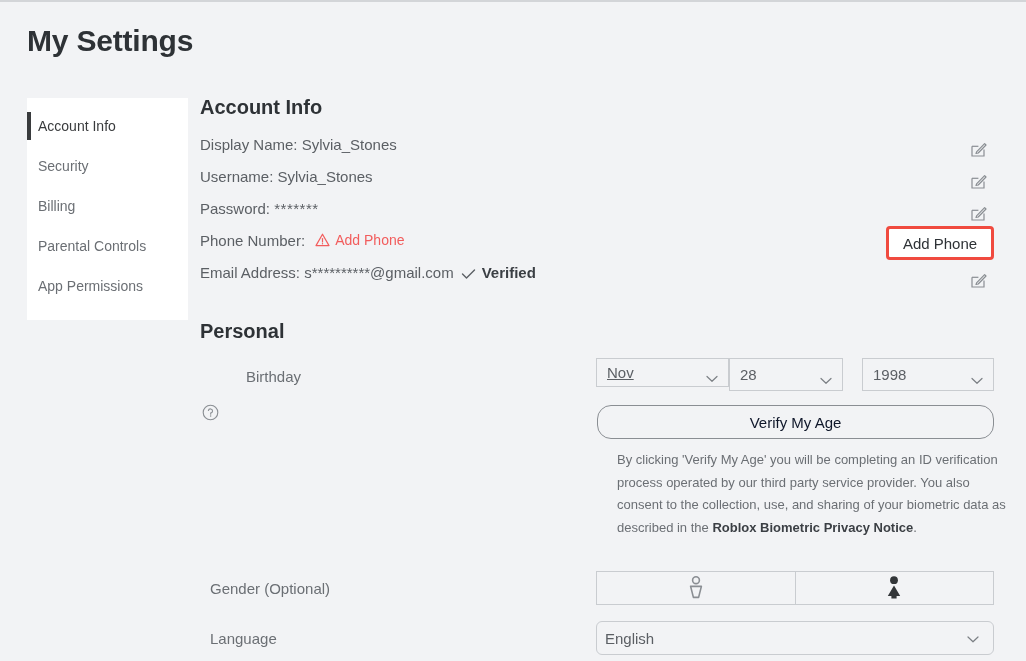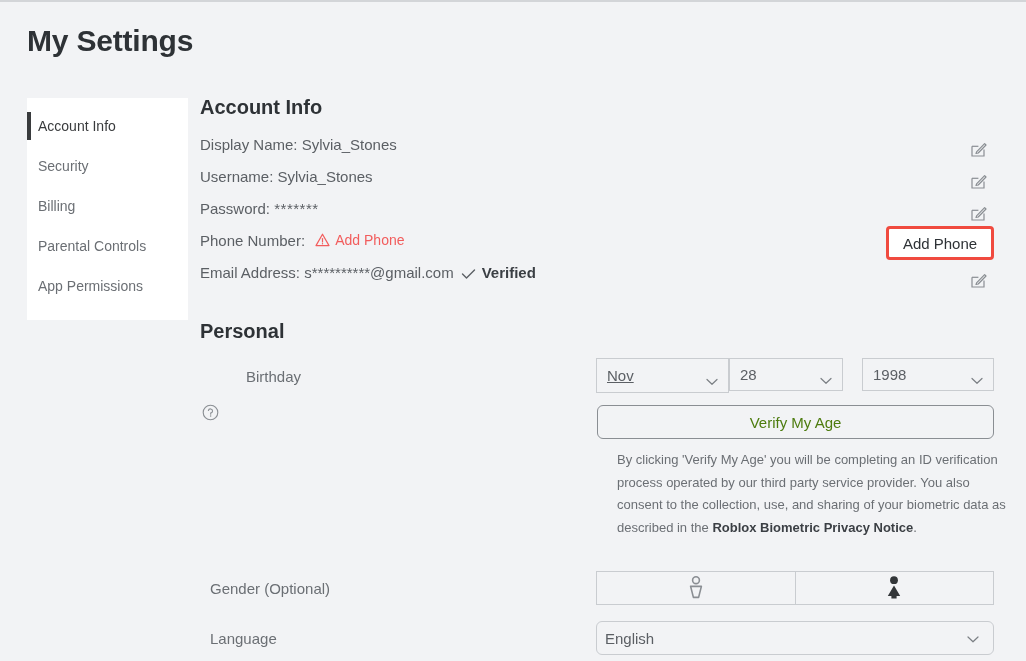--- a/index.html
+++ b/index.html
@@ -163,26 +163,26 @@
     transform: translateY(-50%);
     width: 12px; height: 8px;
   }
 
   .verify-btn {
     position: absolute;
     left: 597px; top: 403px;
     width: 397px; height: 34px;
     background: #f2f3f5;
     border: 1px solid #8a8e93;
-    border-radius: 6px;
+    border-radius: 14px;
     display: flex;
     align-items: center;
     justify-content: center;
     font-size: 15px;
-    color: #4d7c0f;
+    color: #0f172a;
     cursor: pointer;
   }
 
   .disclaimer {
     position: absolute;
     left: 597px; top: 447px;
     width: 390px;
     font-size: 13px;
     line-height: 22.5px;
     color: #6b6f74;
@@ -329,21 +329,21 @@
   <div class="field-label" style="left:226px; top:366px;margin-left:20px;">Birthday</div>
 
   <div class="help-icon">
     <svg width="17" height="17" viewBox="0 0 17 17">
       <circle cx="8.5" cy="8.5" r="7.3" fill="none" stroke="#8a8e93" stroke-width="1.1"></circle>
       <path d="M6.4 6.5 a2.1 2.1 0 1 1 2.3 2.6 v1.1" fill="none" stroke="#8a8e93" stroke-width="1.1" stroke-linecap="round"></path>
       <circle cx="8.6" cy="12.1" r="0.75" fill="#8a8e93"></circle>
     </svg>
   </div>
 
-  <div class="select-box" style="left:596px; top:356px; width:133px; height:35px;text-decoration:underline;">
+  <div class="select-box" style="left:596px; top:356px; width:133px; height:29px;text-decoration:underline;">
     <span>Nov</span>
     <span class="chev">
       <svg width="12" height="8" viewBox="0 0 12 8">
           <polyline points="1,1.5 6,6.3 11,1.5" fill="none" stroke="#7c8085" stroke-width="1.2" stroke-linecap="round" stroke-linejoin="round"></polyline>
         </svg>
     </span>
   </div>
 
   <div class="select-box" style="left:729px; top:356px; width:114px; height:33px;">
     <span>28</span>

